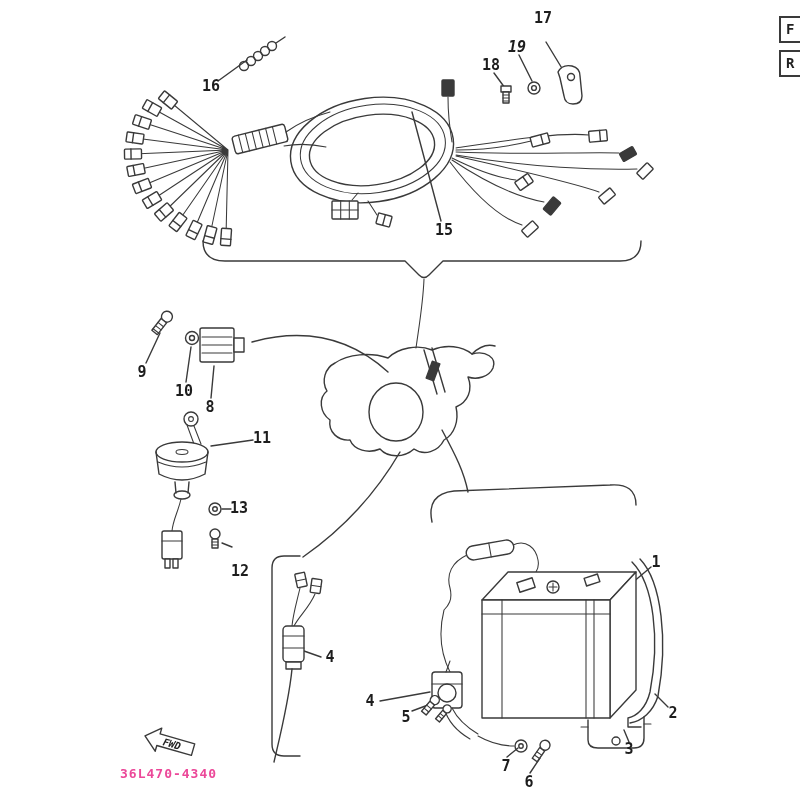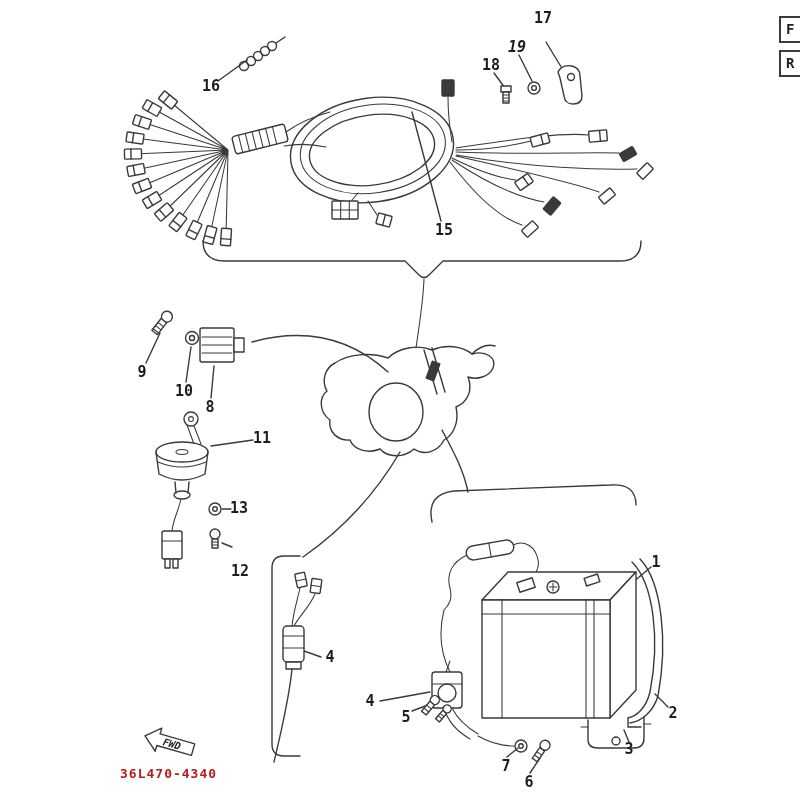--- a/index.html
+++ b/index.html
@@ -16,21 +16,21 @@
   .callout { position:absolute; transform:translate(-50%,-50%);
              font:bold 15px "DejaVu Sans Mono",monospace; color:#1d1d1d; z-index:5; }
 
   .corner-btn { position:absolute; right:0; width:21px; height:27px;
                 border:2px solid #3a3a3a; border-right:none; background:#fff;
                 font:bold 14px/23px "DejaVu Sans Mono",monospace; color:#222;
                 padding-left:5px; z-index:6; }
 
   .drawing-number { position:absolute; left:120px; top:766px;
                     font:bold 13px "DejaVu Sans Mono",monospace;
-                    letter-spacing:1px; color:#b91c1c; z-index:5; }
+                    letter-spacing:1px; color:#ec4899; z-index:5; }
 </style>
 </head>
 <body>
 
 <div class="stage">
 
   <svg id="diagram" width="800" height="800" viewBox="0 0 800 800">
 
     <g class="thin">
       <path d="M218 81 L247 60 M441 221 L412 112 M494 73 L505 88 M519 55 L532 81 M546 42 L563 70

